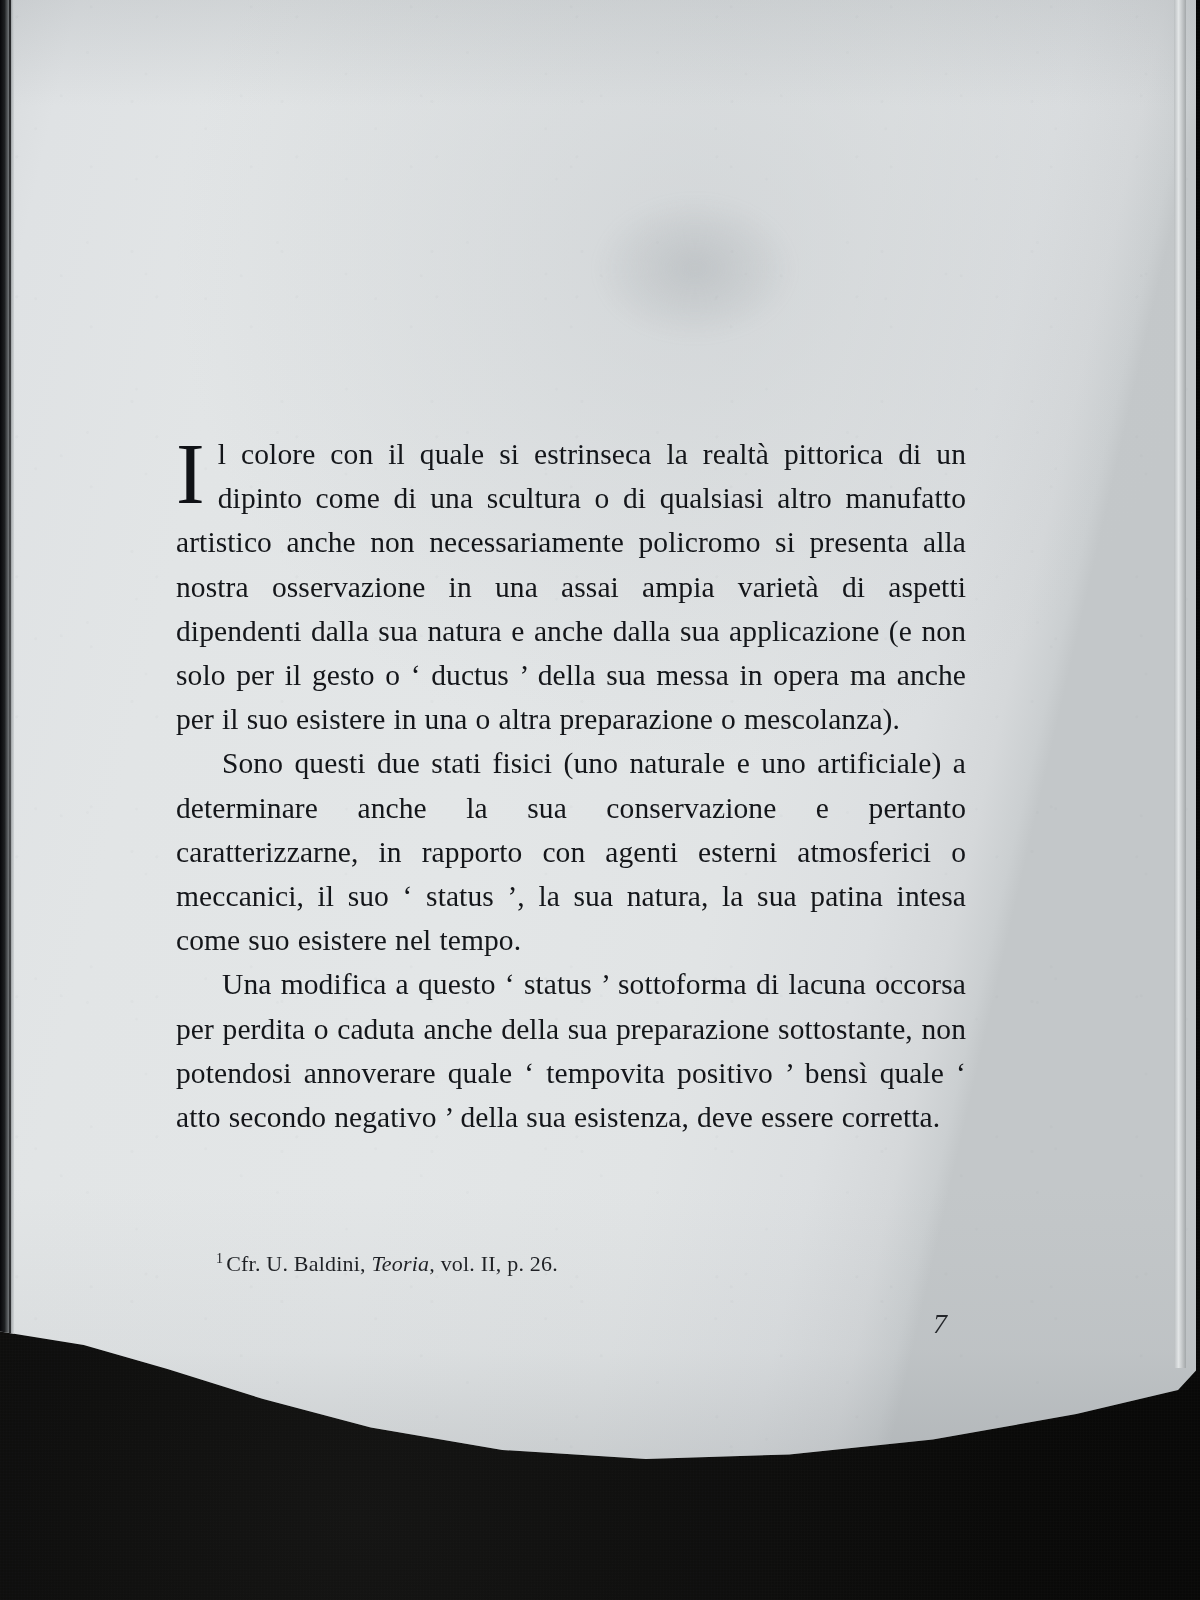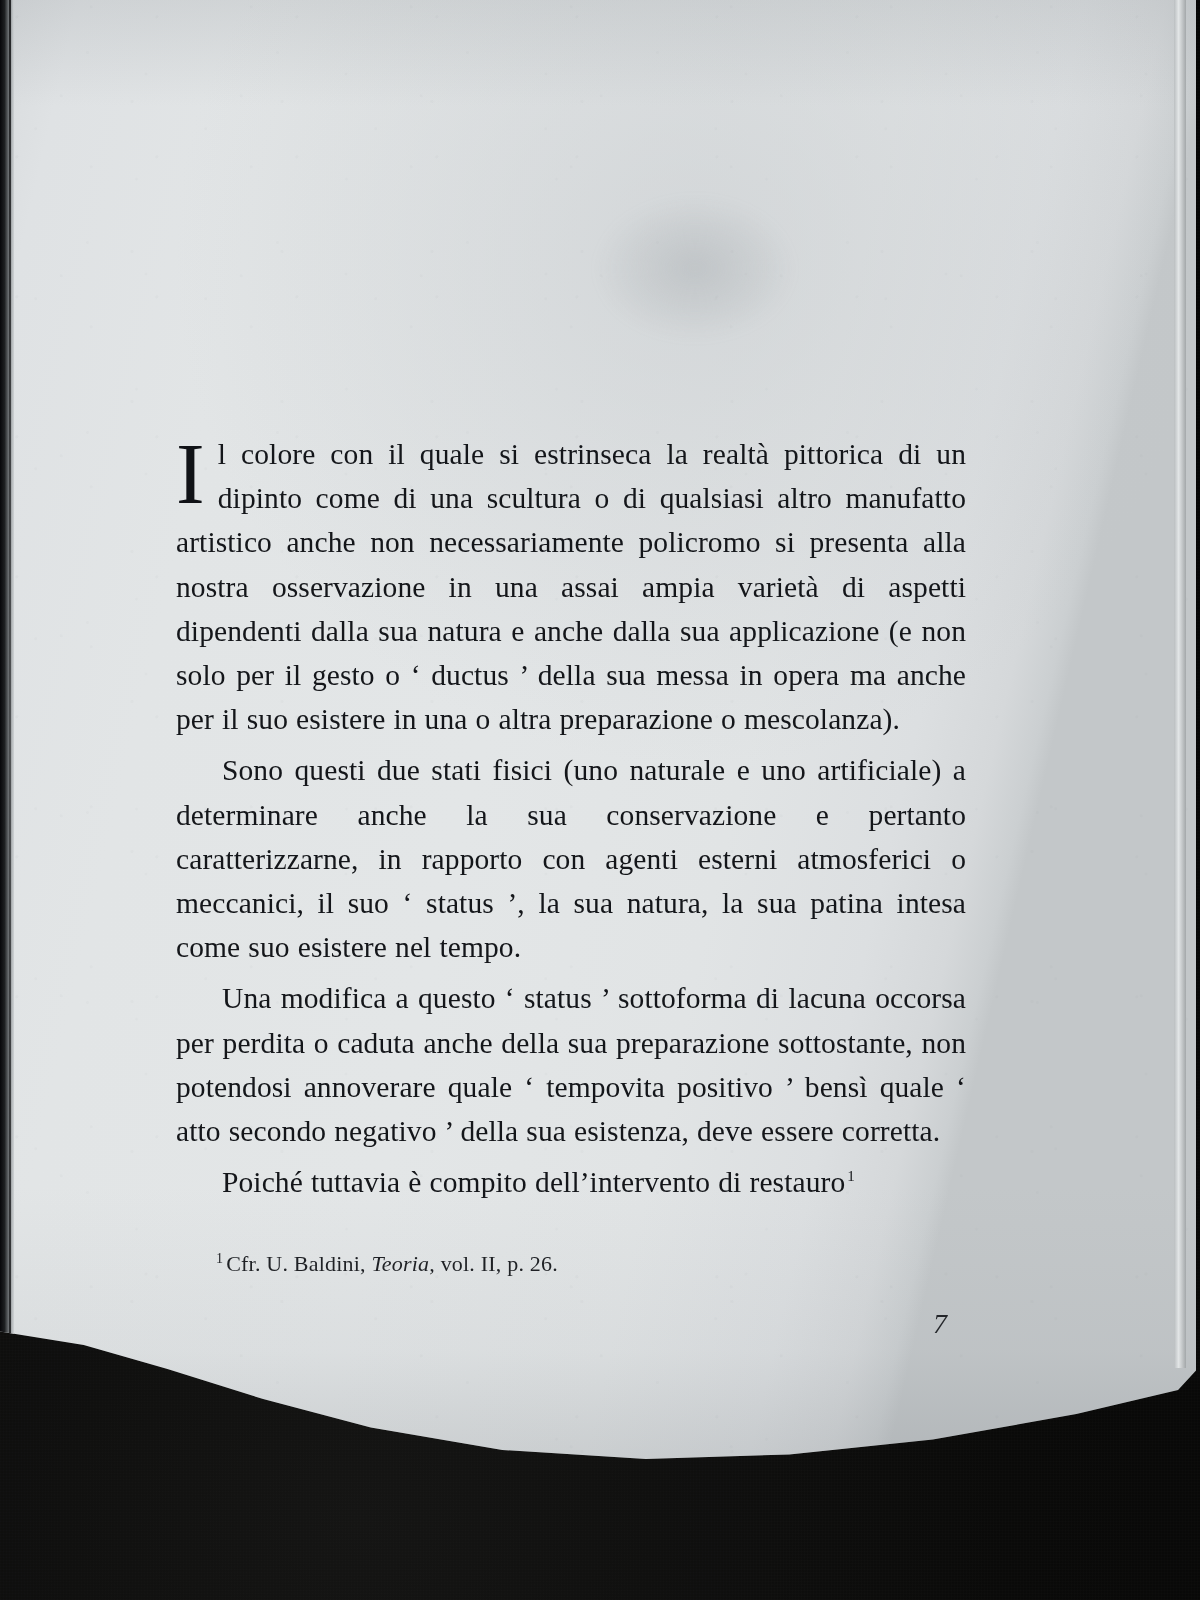--- a/index.html
+++ b/index.html
@@ -120,21 +120,21 @@
   .para {
     font-size:29.5px;
     line-height:44.2px;
     color:#14161a;
     text-align:justify;
     text-justify:inter-word;
     letter-spacing:.1px;
     word-spacing:.6px;
     -webkit-font-smoothing:antialiased;
   }
-  .para + .para { margin-top:7px; }
+  .para + .para { margin-top:0px; }
   .para.indent { text-indent:46px; }
 
   
   .dropcap-para { position:relative; }
   .dropcap {
     float:left;
     font-size:86px;
     line-height:68px;
     font-weight:400;
     color:#101216;
@@ -205,21 +205,20 @@
     <div class="smudge"></div>
 
     <div class="textblock">
 
       <p class="para dropcap-para"><span class="dropcap">I</span><span>l colore con il quale si estrinseca la realtà pittorica di un dipinto come di una scultura o di qualsiasi altro manufatto artistico anche non necessariamente policromo si presenta alla nostra osservazione in una assai ampia varietà di aspetti dipendenti dalla sua natura e anche dalla sua applicazione (e non solo per il gesto o ‘ ductus ’ della sua messa in opera ma anche per il suo esistere in una o altra preparazione o mescolanza).</span></p>
 
       <p class="para indent">Sono questi due stati fisici (uno naturale e uno artificiale) a determinare anche la sua conservazione e pertanto caratterizzarne, in rapporto con agenti esterni atmosferici o meccanici, il suo ‘ status ’, la sua natura, la sua patina intesa come suo esistere nel tempo.</p>
 
       <p class="para indent">Una modifica a questo ‘ status ’ sottoforma di lacuna occorsa per perdita o caduta anche della sua preparazione sottostante, non potendosi annoverare quale ‘ tempovita positivo ’ bensì quale ‘ atto secondo negativo ’ della sua esistenza, deve essere corretta.</p>
 
-      <p class="para indent"><span>Poiché tuttavia è compito dell’intervento di restauro</span><sup class="fnref">1</sup></p>
 
     </div>
 
     <div class="footnote">
       <span class="fn-mark">1</span><span>Cfr. U. Baldini, </span><span class="it">Teoria,</span><span> vol. II, p. 26.</span>
     </div>
 
     <div class="folio">7</div>
 
     <div class="curl-shade"></div>

